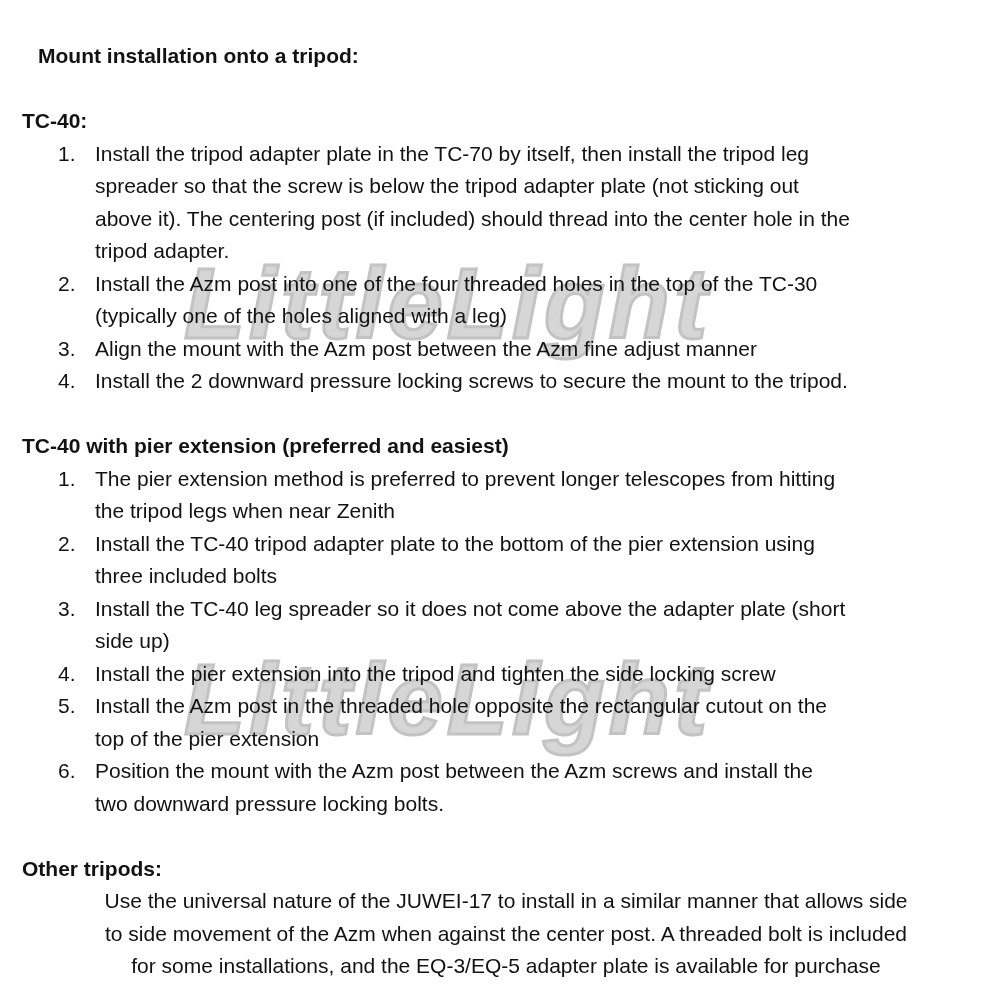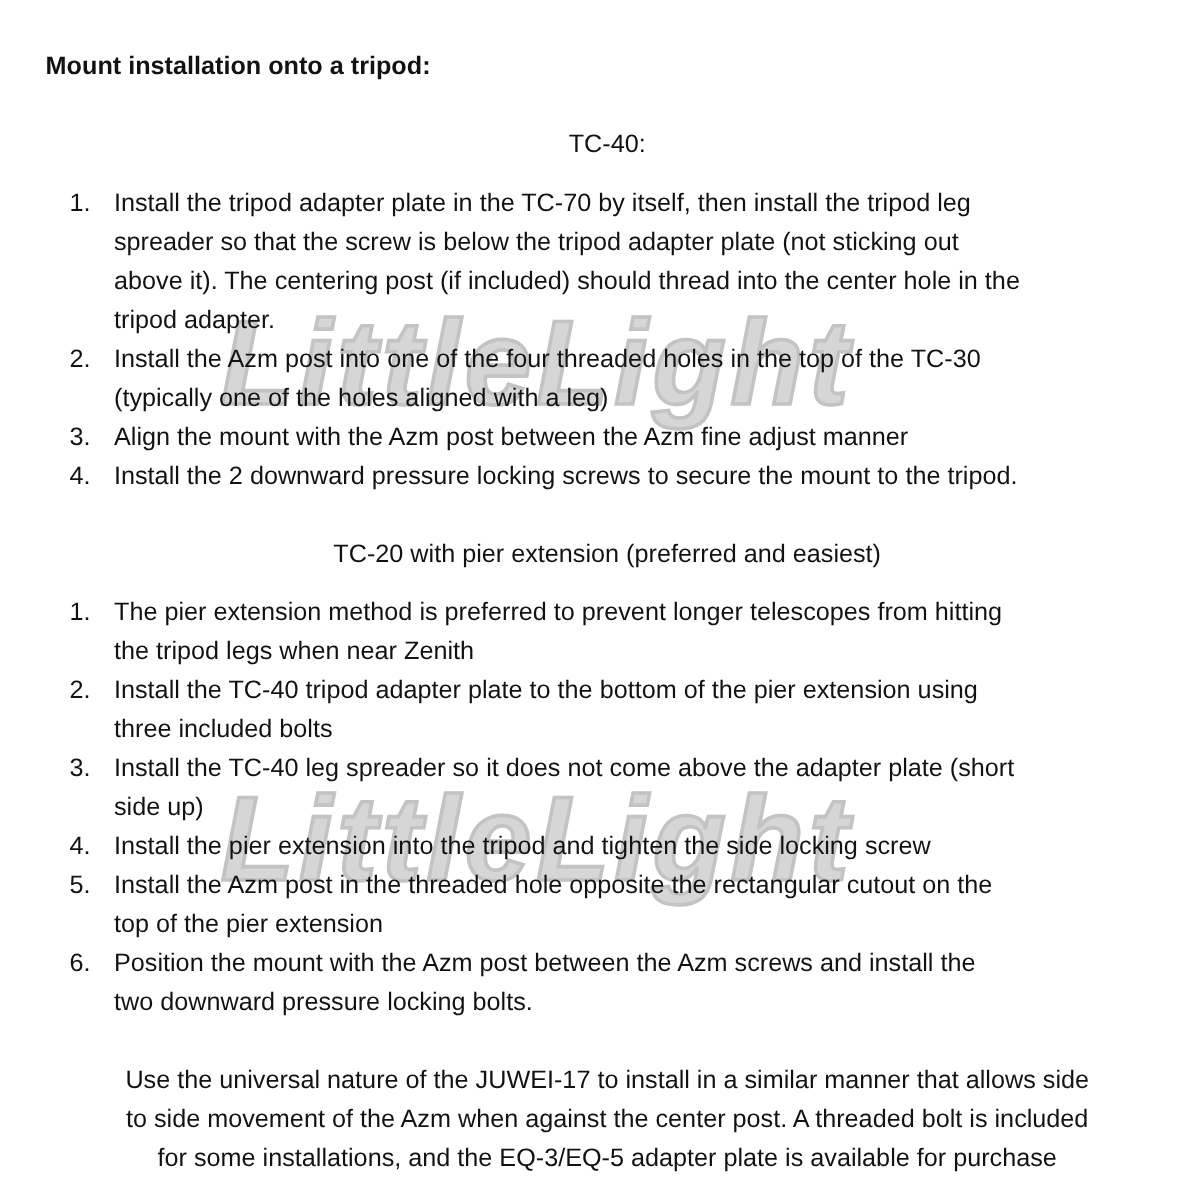--- a/index.html
+++ b/index.html
@@ -25,23 +25,22 @@
     box-sizing: border-box;
   }
   .doc-title {
     font-weight: bold;
     margin: 16px;
   }
   .section {
     margin-top: 32.5px;
   }
   .section-heading {
-    font-weight: normal;
-    margin: 16px;
-    text-align: center;
+    font-weight: bold;
+    margin: 0;
   }
   ol.steps {
     list-style: none;
     margin: 0;
     padding: 0;
   }
   ol.steps li {
     display: flex;
     align-items: flex-start;
   }
@@ -110,21 +109,21 @@
           <span class="item-text">Align the mount with the Azm post between the Azm fine adjust manner</span>
         </li>
         <li>
           <span class="num">4.</span>
           <span class="item-text">Install the 2 downward pressure locking screws to secure the mount to the tripod.</span>
         </li>
       </ol>
     </div>
 
     <div class="section">
-      <p class="section-heading">TC-20 with pier extension (preferred and easiest)</p>
+      <p class="section-heading">TC-40 with pier extension (preferred and easiest)</p>
       <ol class="steps">
         <li>
           <span class="num">1.</span>
           <span class="item-text">The pier extension method is preferred to prevent longer telescopes from hitting
 the tripod legs when near Zenith</span>
         </li>
         <li>
           <span class="num">2.</span>
           <span class="item-text">Install the TC-40 tripod adapter plate to the bottom of the pier extension using
 three included bolts</span>
@@ -145,19 +144,20 @@
         </li>
         <li>
           <span class="num">6.</span>
           <span class="item-text">Position the mount with the Azm post between the Azm screws and install the
 two downward pressure locking bolts.</span>
         </li>
       </ol>
     </div>
 
     <div class="section">
+      <p class="section-heading">Other tripods:</p>
       <p class="para">Use the universal nature of the JUWEI-17 to install in a similar manner that allows side
 to side movement of the Azm when against the center post. A threaded bolt is included
 for some installations, and the EQ-3/EQ-5 adapter plate is available for purchase</p>
     </div>
 
   </div>
 </div>
 
 </body></html>

